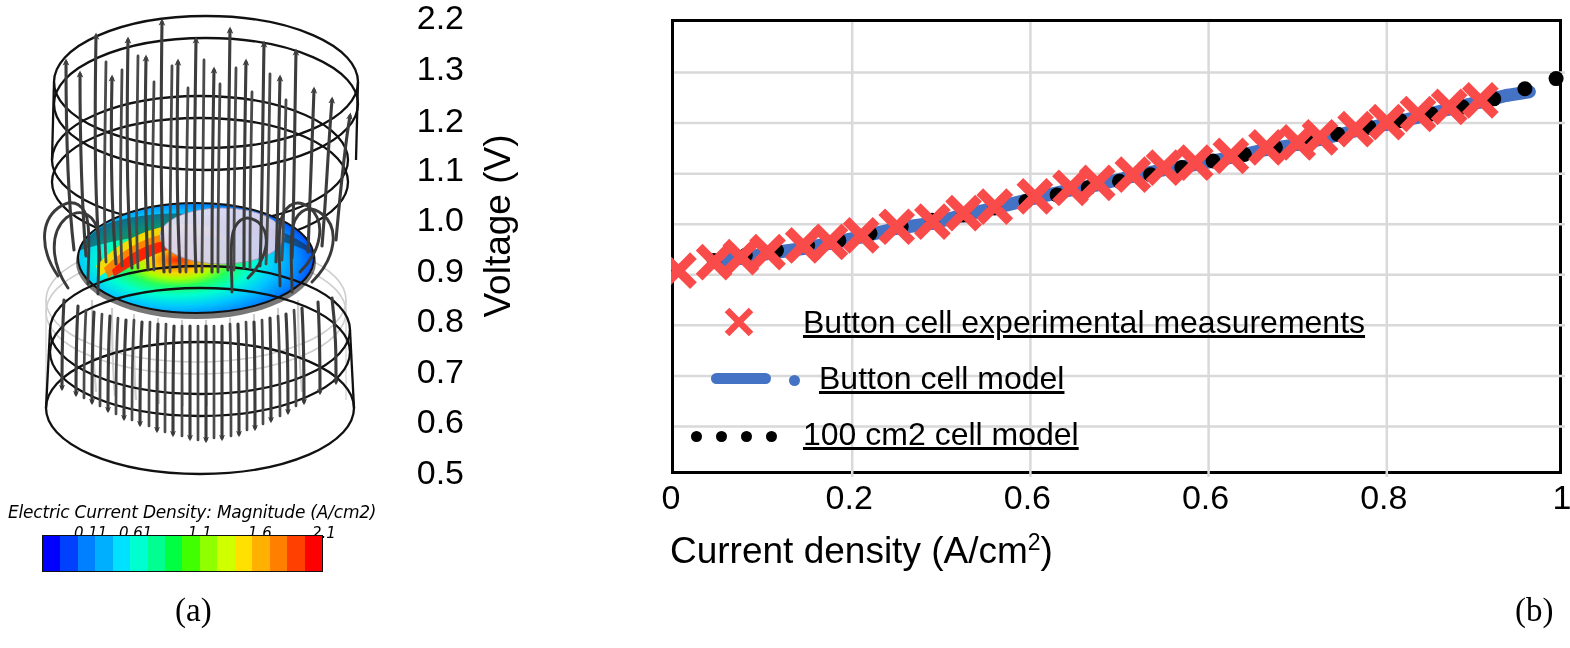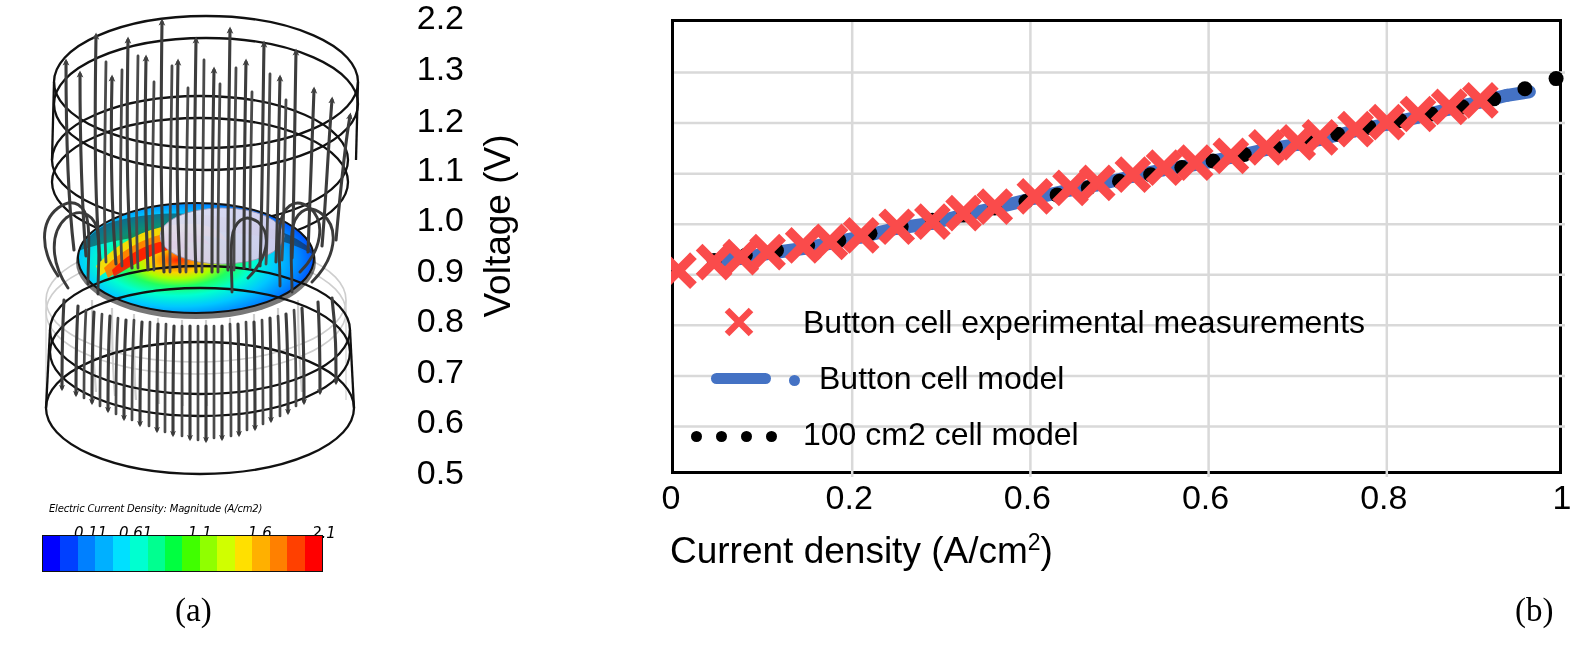--- a/index.html
+++ b/index.html
@@ -10,22 +10,22 @@
 
   
   #panel-a{position:absolute;left:0;top:0;width:430px;height:648px;}
 
   #comsol-viz{position:absolute;left:0;top:0;width:430px;height:500px;}
   #comsol-viz svg{display:block;}
 
   
   #colorbar-block{position:absolute;left:0px;top:500px;width:430px;height:80px;}
   #colorbar-title{position:absolute;left:8px;top:4px;width:340px;
-      font-family:"DejaVu Sans",sans-serif;font-style:italic;font-size:10px;
-      letter-spacing:-0.2px;white-space:nowrap;line-height:1;margin-left:41px;}
+      font-family:"DejaVu Sans",sans-serif;font-style:italic;font-size:17px;
+      letter-spacing:-0.2px;white-space:nowrap;line-height:1;}
   #colorbar-ticks{position:absolute;left:42px;top:26px;width:300px;height:20px;}
   #colorbar-ticks span{position:absolute;font-family:"DejaVu Sans",sans-serif;
       font-style:italic;font-size:15px;line-height:1;}
   #colorbar-bar{position:absolute;left:42px;top:535px;width:281px;height:37px;
       border:1px solid #111;box-sizing:border-box;}
 
   
   .panel-caption{position:absolute;font-family:"Liberation Serif",serif;
       font-size:33px;color:#000;}
   #caption-a{left:175px;top:592px;}
@@ -47,21 +47,21 @@
       font-size:34px;line-height:1;}
   .xtick{position:absolute;top:480px;width:80px;text-align:center;
       font-size:34px;line-height:1;}
 
   #plot-area{position:absolute;left:241px;top:19px;width:891px;height:455px;
       border:3px solid #000;box-sizing:border-box;background:#fff;}
   #plot-area svg{display:block;position:absolute;left:-3px;top:-3px;}
 
   
   #legend{position:absolute;left:255px;top:300px;width:800px;}
-  .legend-row{position:absolute;height:44px;display:flex;align-items:center;}
+  .legend-row{position:absolute;height:44px;display:flex;align-items:center;text-decoration:underline;}
   .legend-label{font-size:32px;white-space:nowrap;line-height:1;}
   .lg-key{width:118px;height:34px;position:relative;flex:0 0 118px;}
   .xmark{position:absolute;left:38px;top:1px;width:32px;height:32px;}
   .blue-dash{position:absolute;left:10px;top:12px;width:60px;height:11px;
       background:#4472c4;border-radius:6px;}
   .blue-dot{position:absolute;left:88px;top:14px;width:11px;height:11px;
       background:#4472c4;border-radius:50%;}
   .black-dots{position:absolute;left:6px;top:14px;width:100px;height:10px;}
   .black-dots i{position:absolute;width:11px;height:11px;background:#000;
       border-radius:50%;top:0;}

